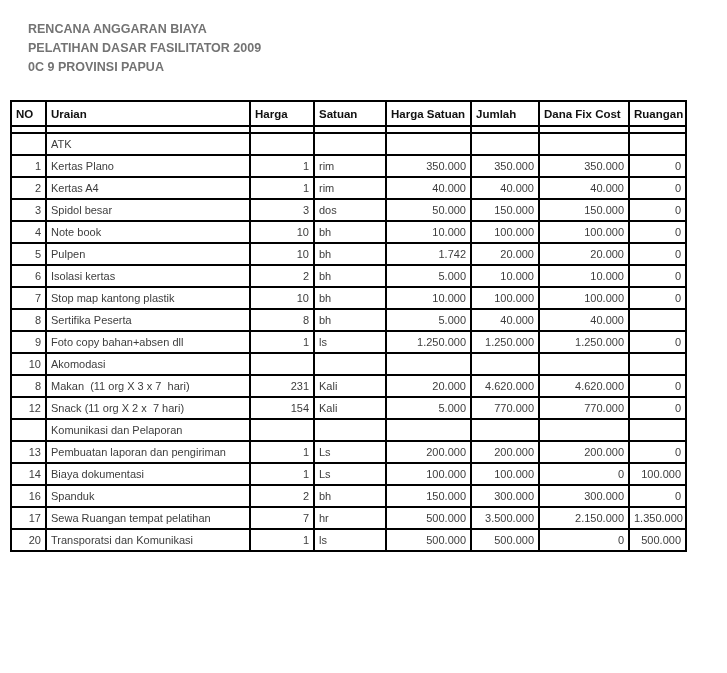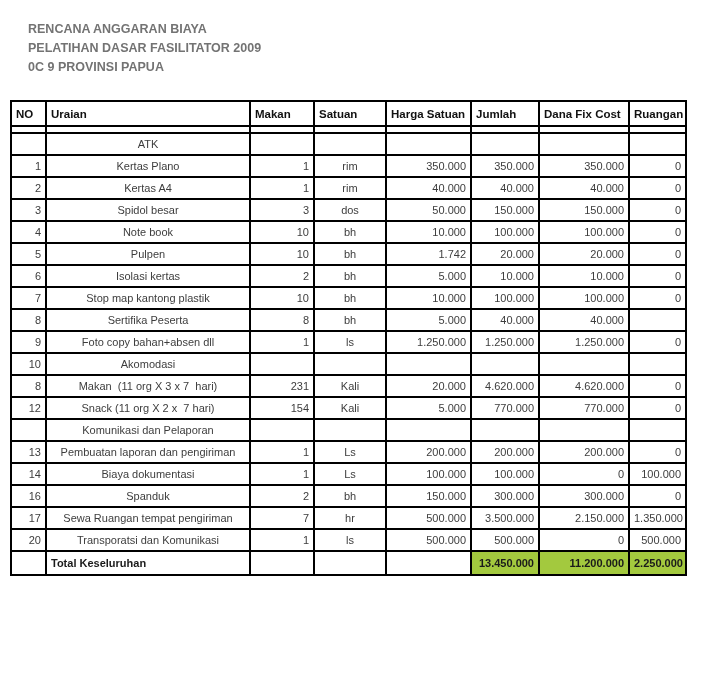--- a/index.html
+++ b/index.html
@@ -53,21 +53,21 @@
   }
   tr.spacer-row td {
     height: 7px;
     padding: 0 4px;
   }
   tr.data-row td {
     height: 22px;
     color: #3d3d3d;
   }
   td.num { text-align: right; }
-  td.txt { text-align: center; white-space: pre; }
+  td.txt { text-align: left; white-space: pre; }
   tr.total-row td {
     height: 24px;
     color: #1a1a1a;
   }
   tr.total-row td.label { font-weight: bold; white-space: pre; }
   tr.total-row td.green {
     font-weight: bold;
     text-align: right;
   }
 </style>
@@ -90,21 +90,21 @@
       <col style="width:72px">
       <col style="width:85px">
       <col style="width:68px">
       <col style="width:90px">
       <col style="width:57px">
     </colgroup>
     <thead>
       <tr>
           <th>NO</th>
           <th>Uraian</th>
-          <th>Makan</th>
+          <th>Harga</th>
           <th>Satuan</th>
           <th>Harga Satuan</th>
           <th>Jumlah</th>
           <th>Dana Fix Cost</th>
           <th>Ruangan</th>
         </tr>
     </thead>
     <tbody>
         <tr class="spacer-row">
           <td></td>
@@ -281,44 +281,34 @@
           <td class="txt">Spanduk</td>
           <td class="num">2</td>
           <td class="txt">bh</td>
           <td class="num">150.000</td>
           <td class="num">300.000</td>
           <td class="num">300.000</td>
           <td class="num">0</td>
         </tr>
         <tr class="data-row">
           <td class="num">17</td>
-          <td class="txt">Sewa Ruangan tempat pengiriman</td>
+          <td class="txt">Sewa Ruangan tempat pelatihan</td>
           <td class="num">7</td>
           <td class="txt">hr</td>
           <td class="num">500.000</td>
           <td class="num">3.500.000</td>
           <td class="num">2.150.000</td>
           <td class="num">1.350.000</td>
         </tr>
         <tr class="data-row">
           <td class="num">20</td>
           <td class="txt">Transporatsi dan Komunikasi</td>
           <td class="num">1</td>
           <td class="txt">ls</td>
           <td class="num">500.000</td>
           <td class="num">500.000</td>
           <td class="num">0</td>
           <td class="num">500.000</td>
         </tr>
-        <tr class="total-row">
-          <td class="num"></td>
-          <td class="label">Total Keseluruhan</td>
-          <td class="txt"></td>
-          <td class="txt"></td>
-          <td class="num"></td>
-          <td class="green" style="background: rgb(163, 201, 62);">13.450.000</td>
-          <td class="green" style="background: rgb(163, 201, 62);">11.200.000</td>
-          <td class="green" style="background: rgb(163, 201, 62);">2.250.000</td>
-        </tr>
       </tbody>
   </table>
 
 </div>
 
 </body></html>

